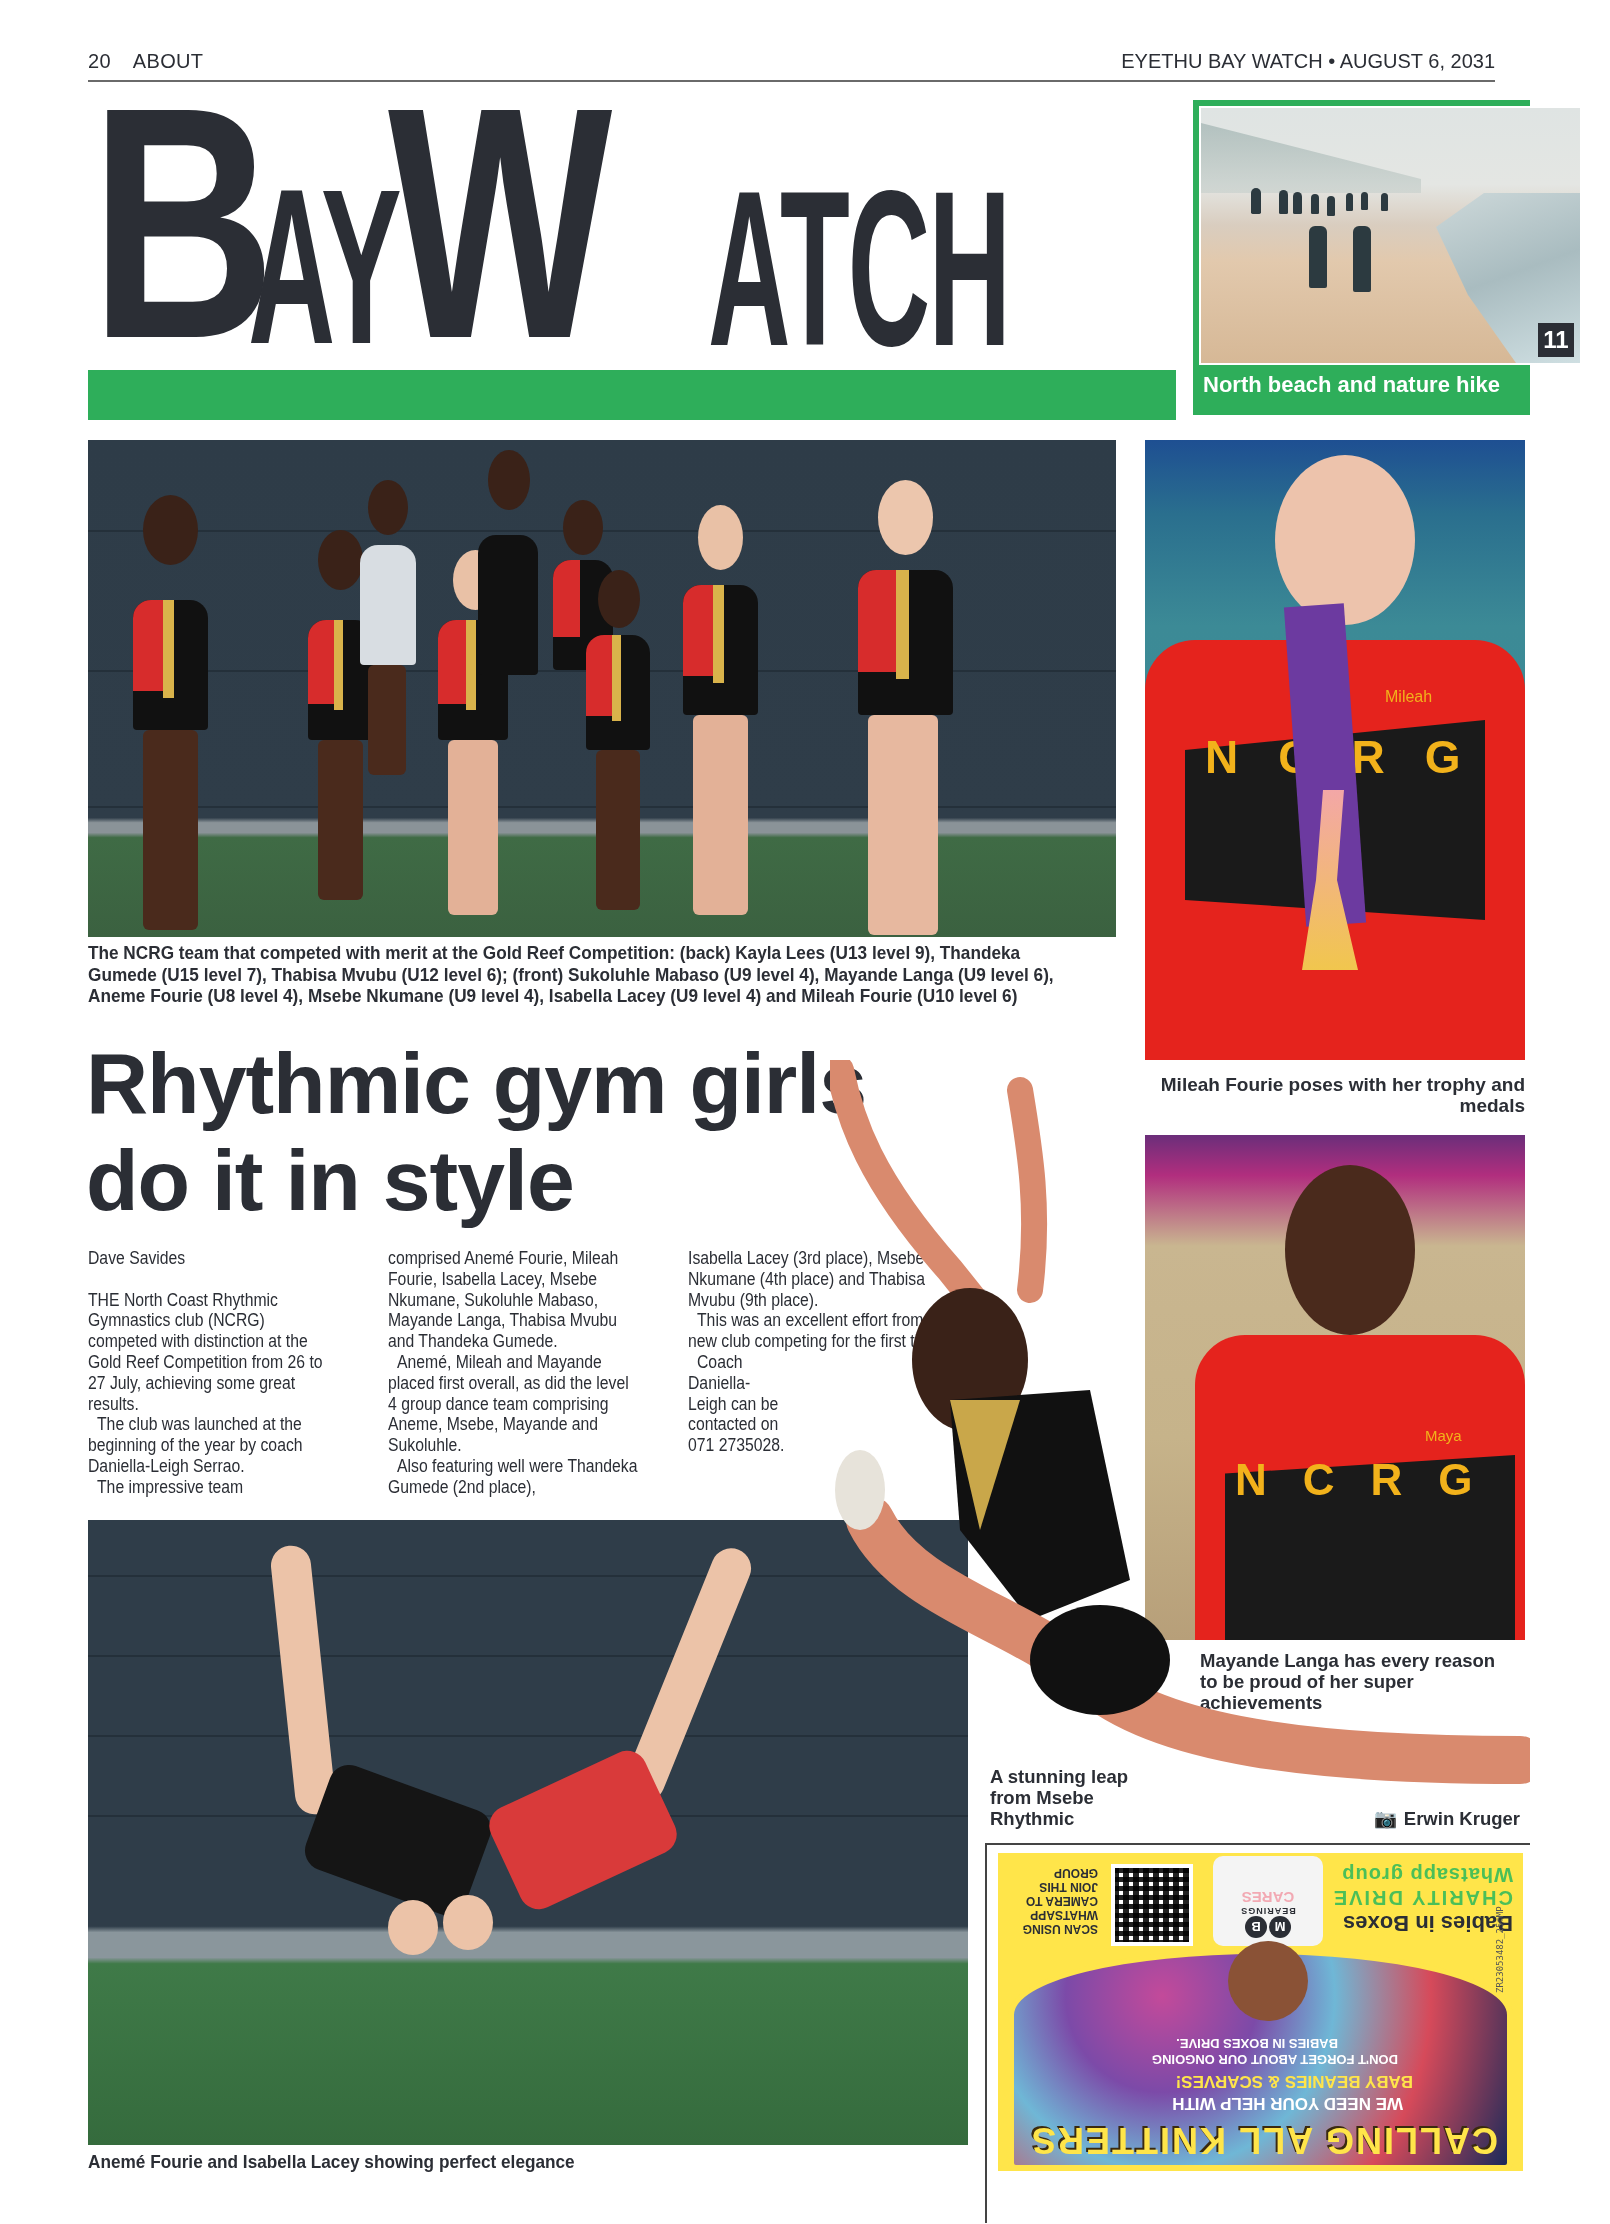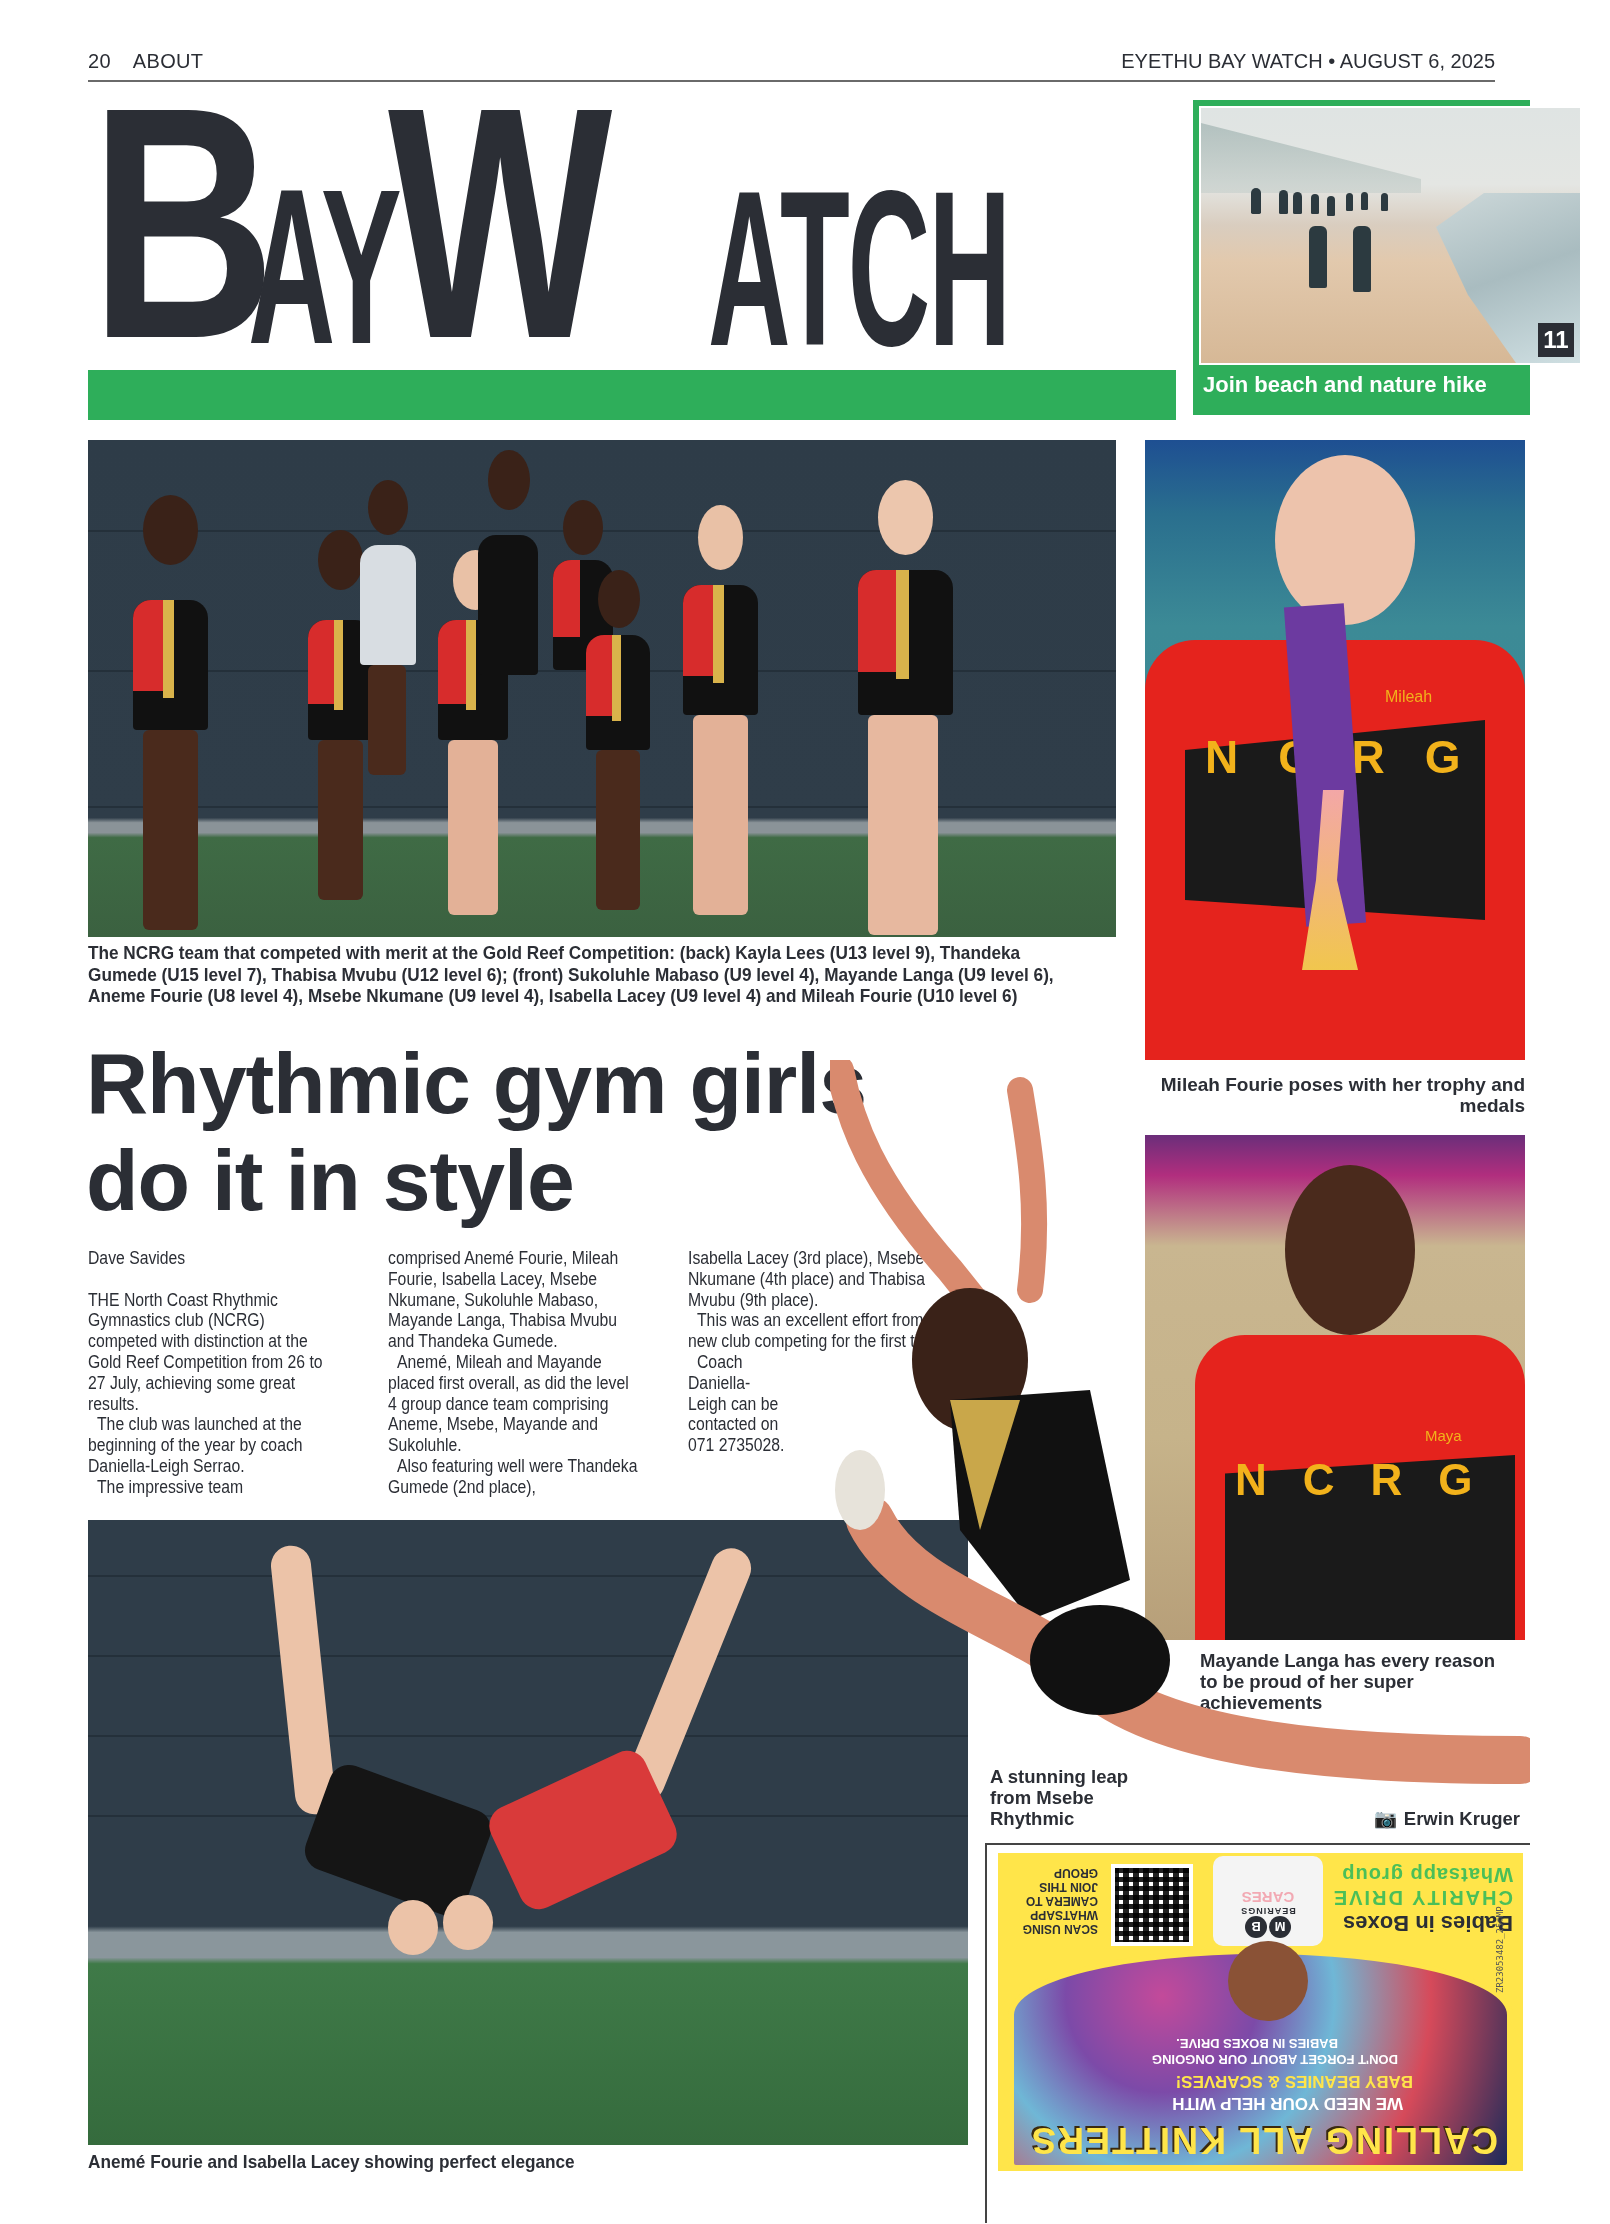--- a/index.html
+++ b/index.html
@@ -105,21 +105,21 @@
     .ad .t-forget { position: absolute; font-weight: 700; font-size: 13px; color: #ffffff; line-height: 15px; white-space: nowrap; }
     .ad .code { position: absolute; left: 497px; top: 140px; font-size: 9px; color: #555; transform: rotate(-90deg); transform-origin: left top; white-space: nowrap; font-family: "DejaVu Sans Mono", monospace; }
   </style>
 </head>
 <body>
 
 <div class="abs runhead">
   <div class="left">
     <span class="pg">20</span><span>ABOUT</span>
   </div>
-  <div class="right">EYETHU BAY WATCH • AUGUST 6, 2025</div>
+  <div class="right">EYETHU BAY WATCH • AUGUST 6, 2031</div>
 </div>
 <div class="abs rule"></div>
 
 <div class="abs mast">
   <div class="big-b">B</div>
   <div class="ay">AY</div>
   <div class="big-w">W</div>
   <div class="atch">ATCH</div>
   <div class="greenbar"></div>
 </div>
@@ -133,21 +133,21 @@
     <div class="hiker" style="left:92px;top:84px;width:9px;height:22px;"></div>
     <div class="hiker" style="left:110px;top:86px;width:8px;height:20px;"></div>
     <div class="hiker" style="left:126px;top:88px;width:8px;height:20px;"></div>
     <div class="hiker" style="left:145px;top:85px;width:7px;height:18px;"></div>
     <div class="hiker" style="left:160px;top:84px;width:7px;height:18px;"></div>
     <div class="hiker" style="left:180px;top:85px;width:7px;height:18px;"></div>
     <div class="hiker" style="left:108px;top:118px;width:18px;height:62px;"></div>
     <div class="hiker" style="left:152px;top:118px;width:18px;height:66px;"></div>
     <div class="num">11</div>
   </div>
-  <div class="caption">Join beach and nature hike</div>
+  <div class="caption">North beach and nature hike</div>
 </div>
 
 <div class="abs photo-block team-photo">
   <div class="wall-line" style="top:90px"></div>
   <div class="wall-line" style="top:230px"></div>
   <div class="wall-line" style="top:366px"></div>
 
   <div class="girl" style="left:20px;top:55px;width:120px;height:440px;">
     <div class="head" style="left:35px;top:0;width:55px;height:70px;background:#3a2218;"></div>
     <div class="torso" style="left:25px;top:105px;width:75px;height:130px;">

